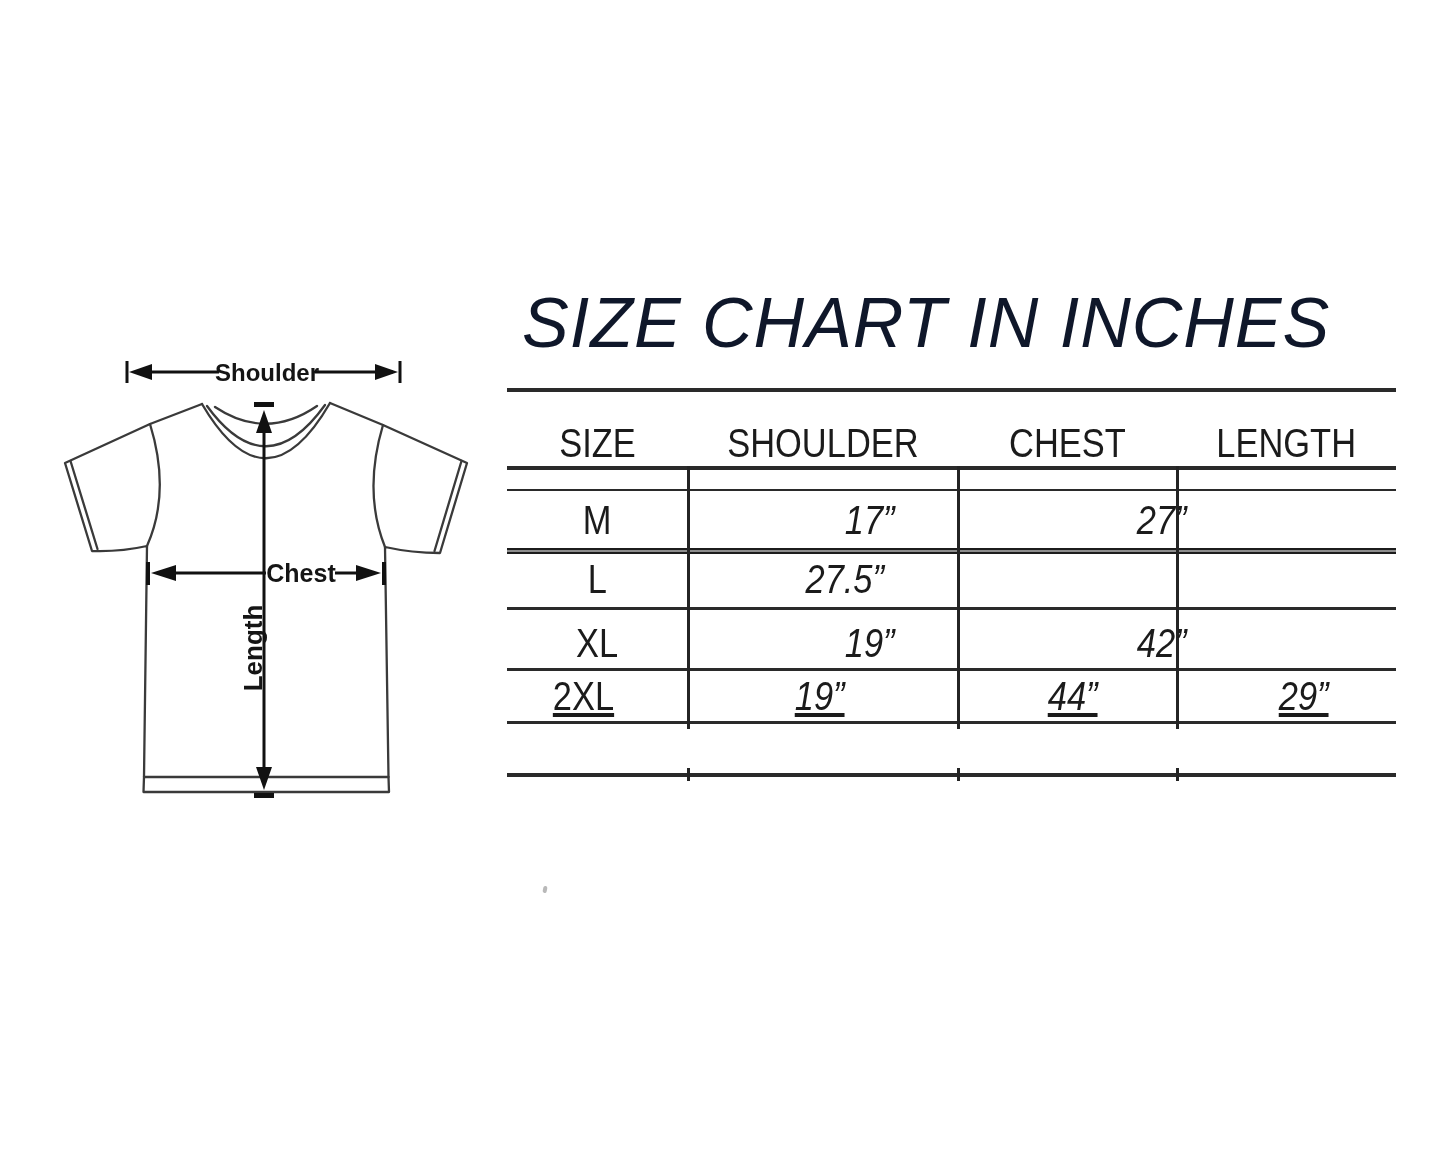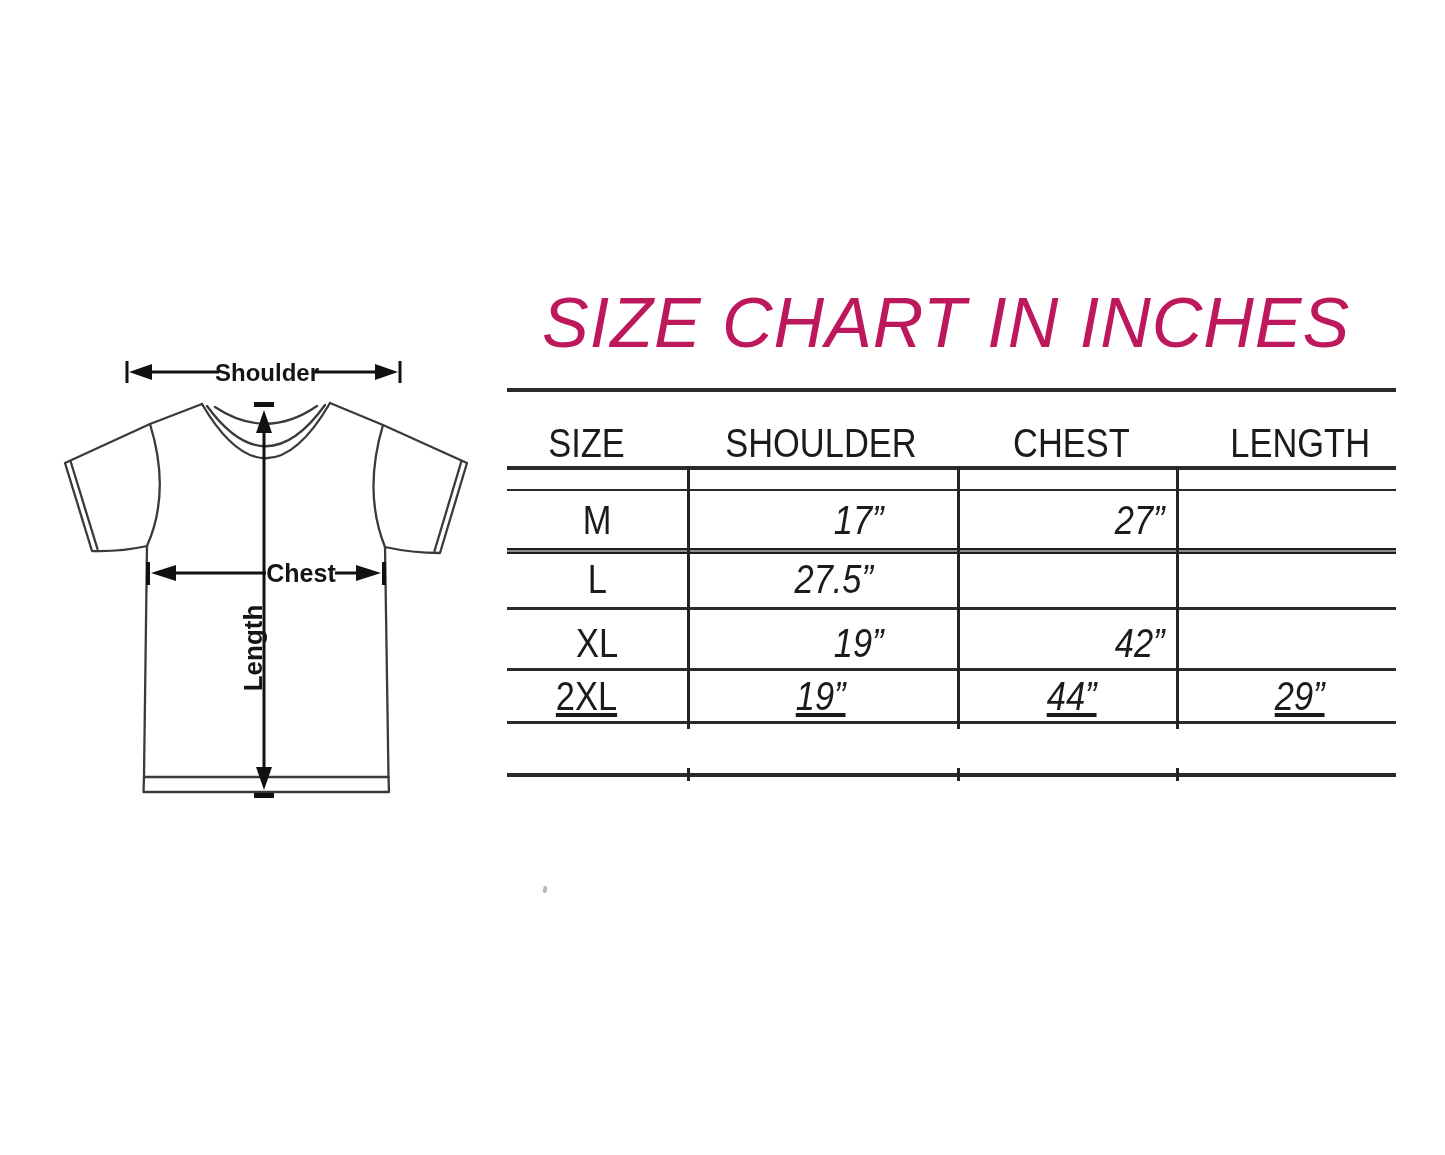--- a/index.html
+++ b/index.html
@@ -10,43 +10,42 @@
     position:relative;
     overflow:hidden;
     color:#1b1b1b;
   }
   .hline { position:absolute; background:#2a2a2a; }
   .vline { position:absolute; background:#242424; }
   .tick  { position:absolute; background:#242424; }
 
   .title {
     position:absolute;
-    left:542px; top:288px;
+    left:522px; top:288px;
     font-size:70px; line-height:70px;
     font-style:italic;
     font-weight:normal;
-    color:#be185d;
+    color:#0f172a;
     letter-spacing:1px;
     white-space:nowrap;
   }
 
   .trow {
     position:absolute; left:507px; width:889px;
     display:flex; 
     font-size:41px; color:#1b1b1b;
     white-space:nowrap;
-    gap:36px;
   }
   .trow .cell { display:flex; justify-content:center; align-items:center; }
   .c1 { width:181px; }
   .c2 { width:270px; }
   .c3 { width:219px; }
   .c4 { width:219px; }
   .cond { display:inline-block; transform:scaleX(0.84); transform-origin:center; }
-  .val  { font-style:italic; }
+  .val  { font-style:italic;margin-left:47px; }
   .dbl {
     background:linear-gradient(#1c1c1c 0 32%, #8d8d8d 32% 66%, #1c1c1c 66% 100%);
   }
   .speck {
     position:absolute; left:543px; top:886px;
     width:4px; height:7px; background:#b9b9b9;
     transform:rotate(12deg); border-radius:2px;
   }
   svg text { font-family:"Liberation Sans", sans-serif; }
 </style>

